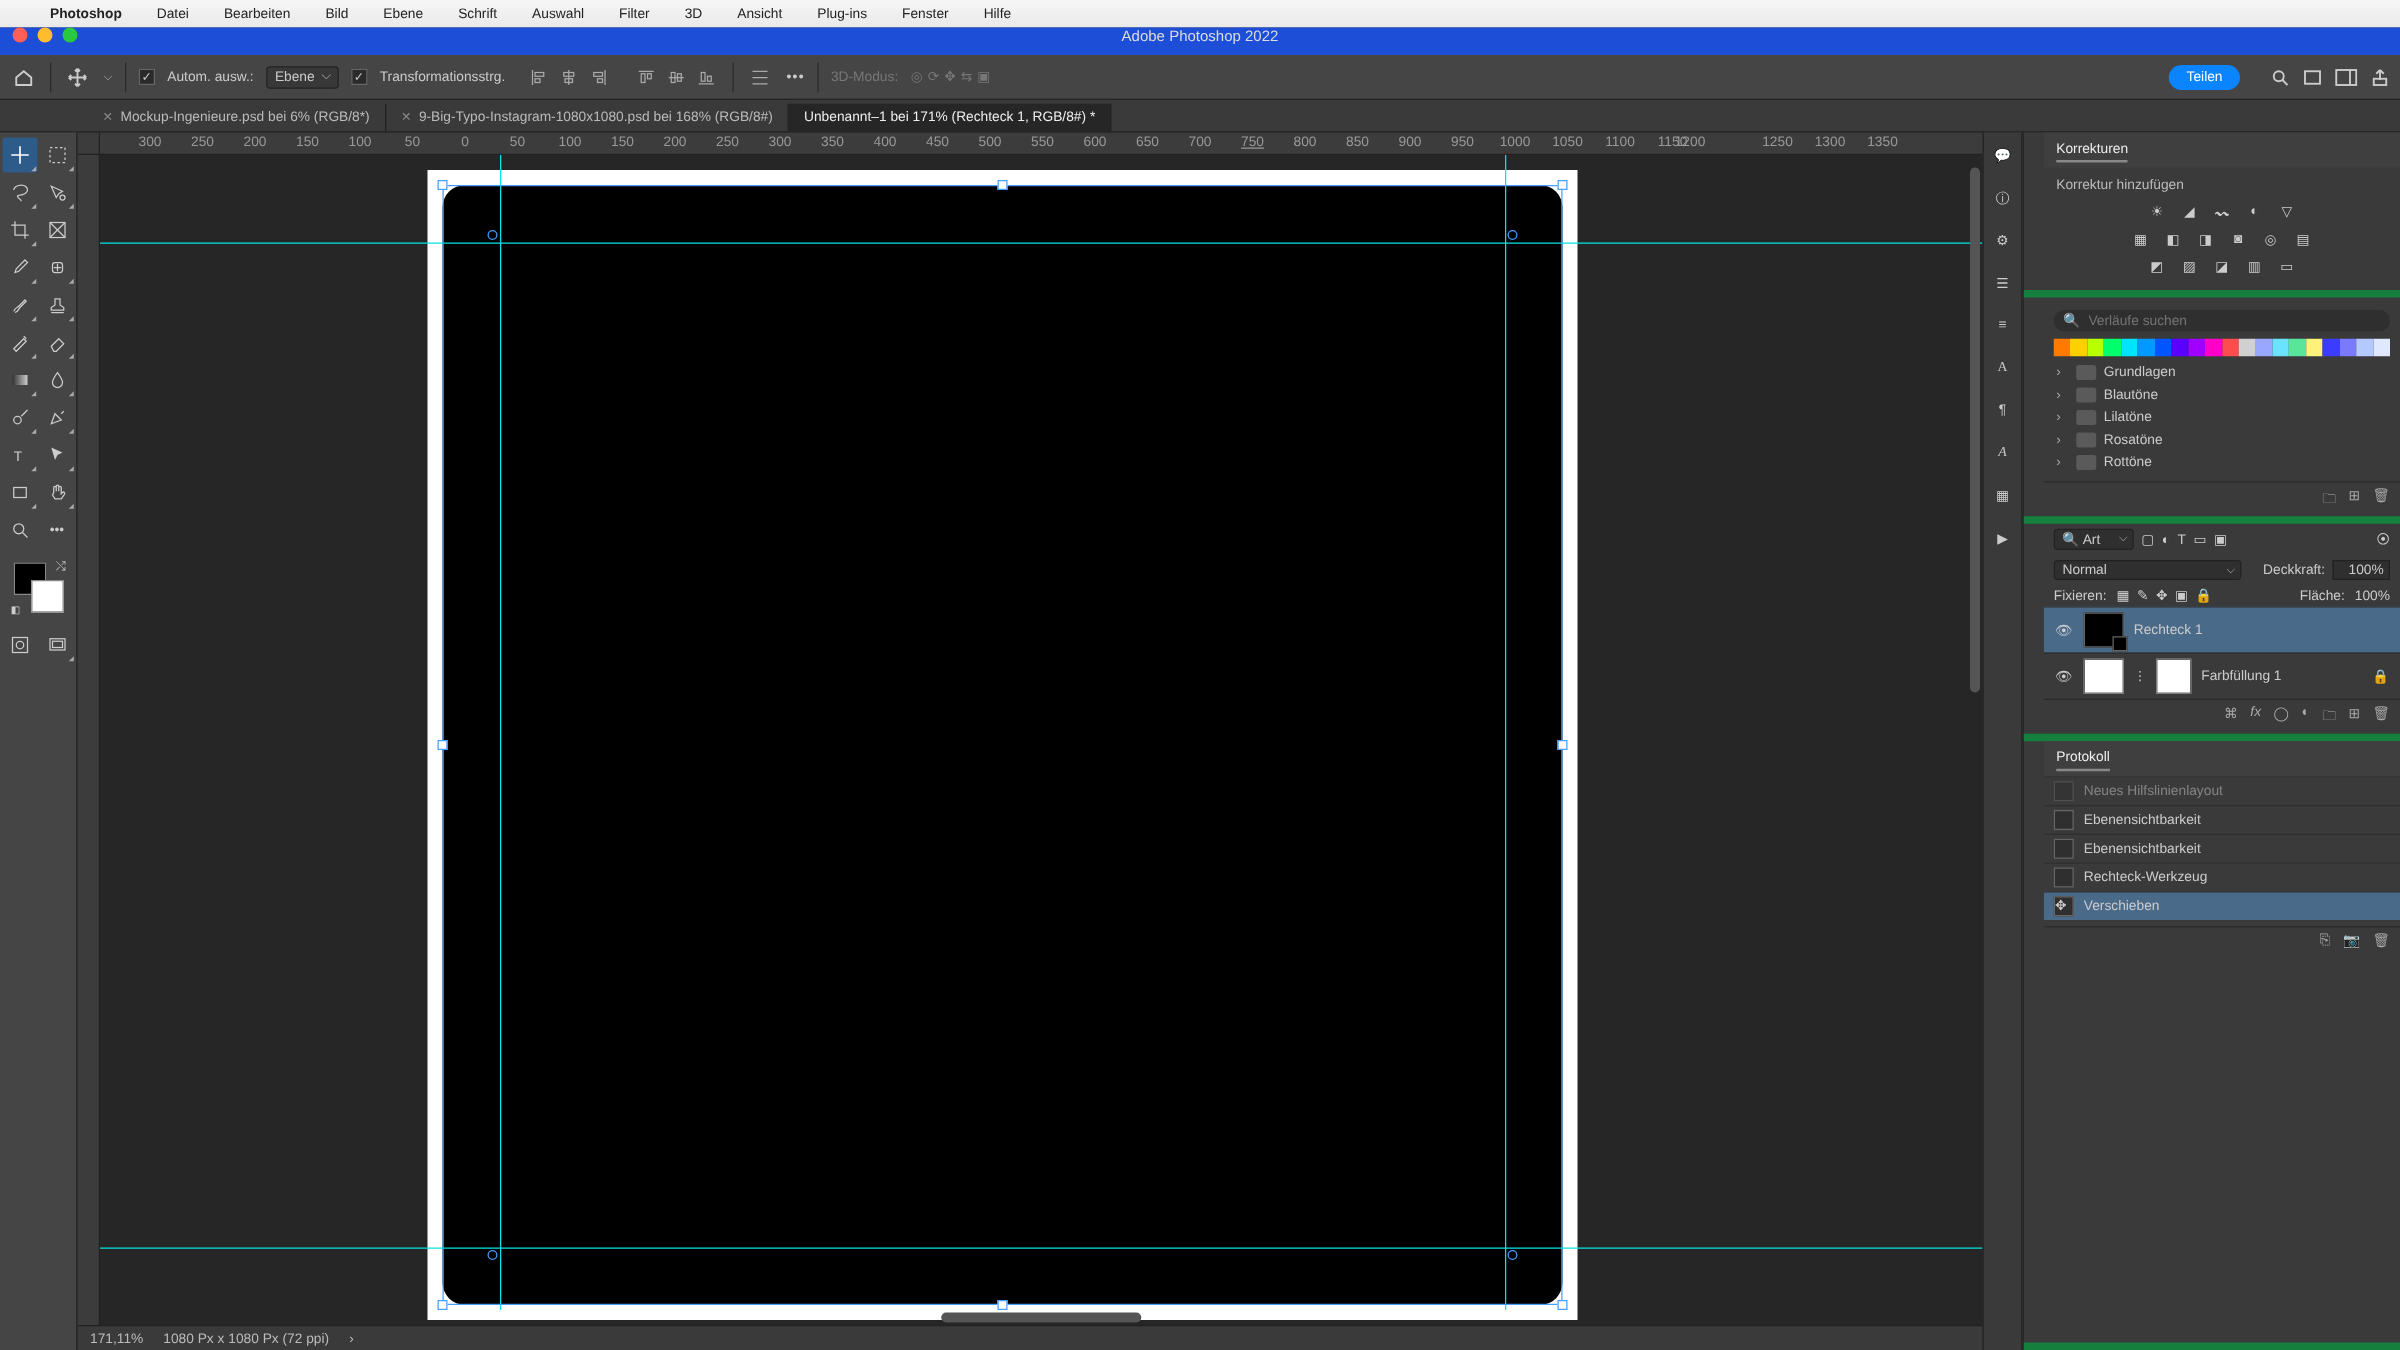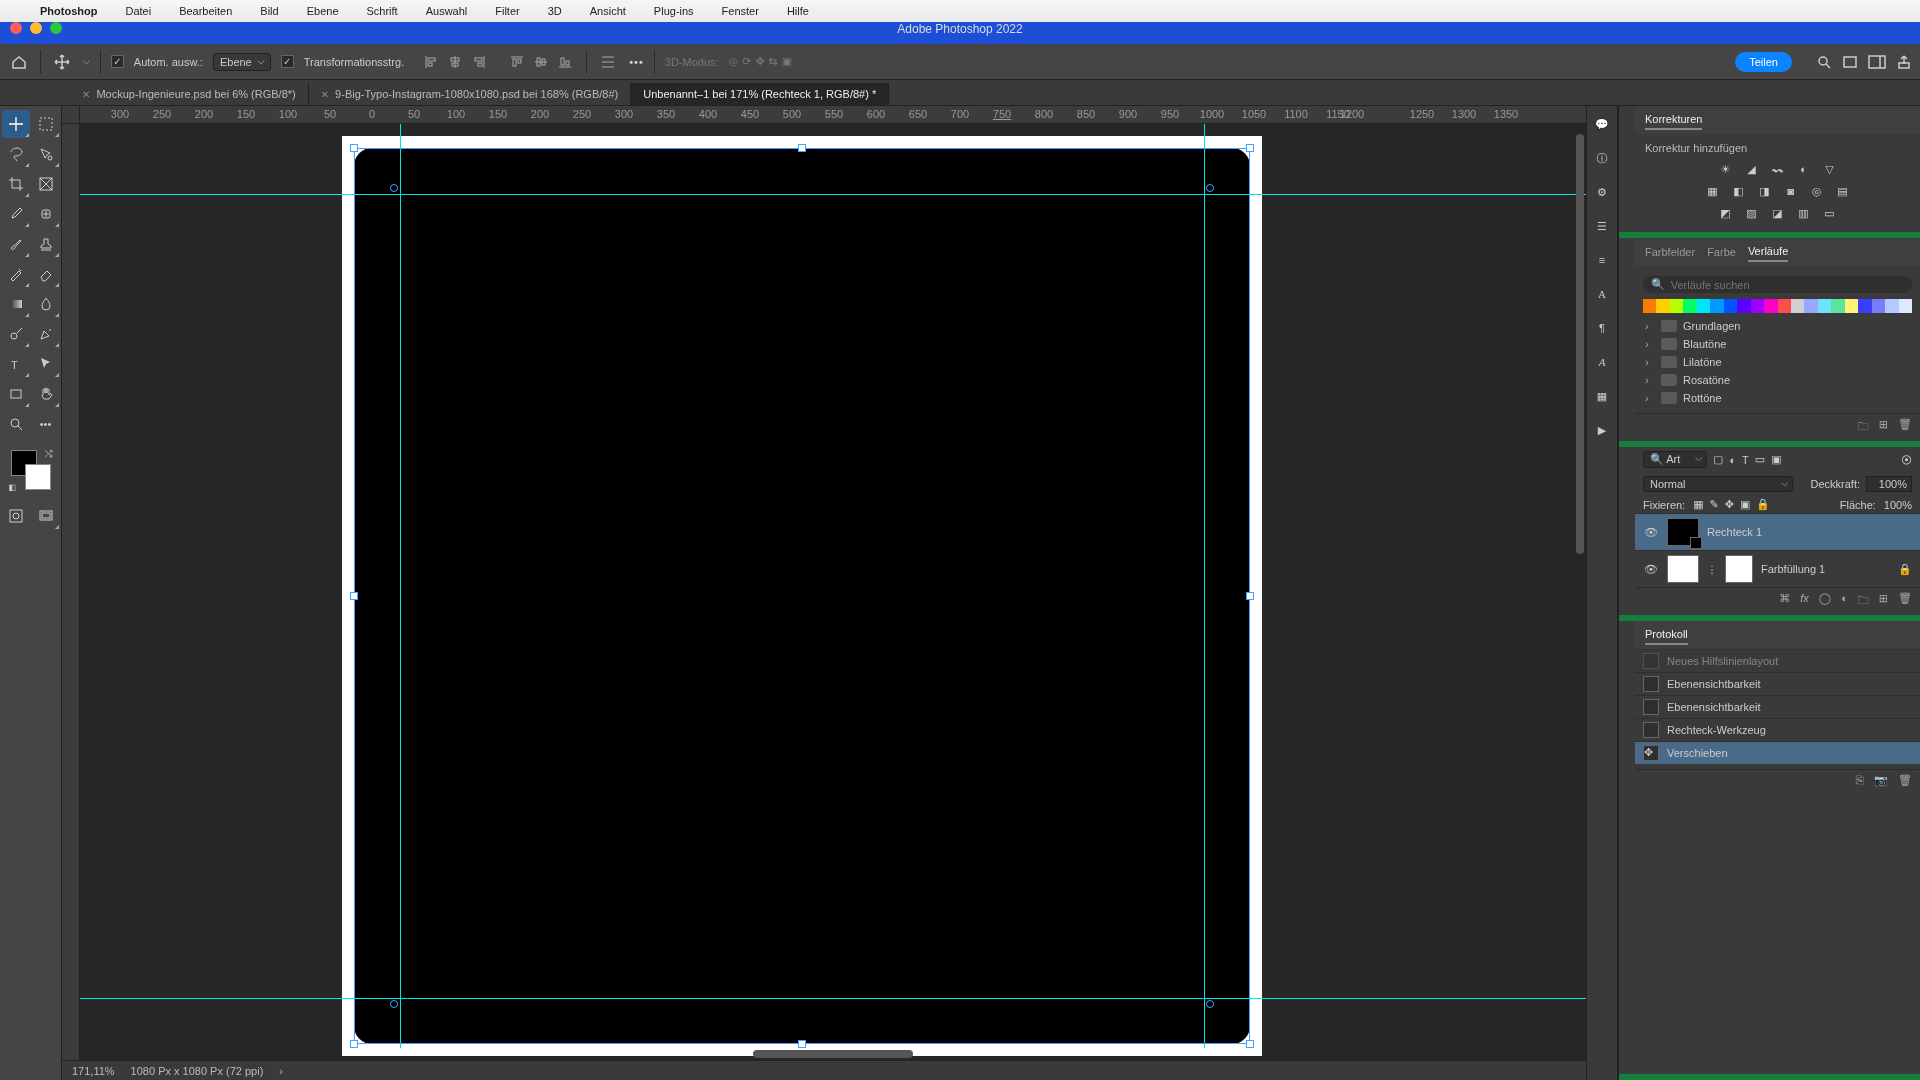--- a/index.html
+++ b/index.html
@@ -553,25 +553,20 @@
           <span>◩</span>
             <span>▨</span>
             <span>◪</span>
             <span>▥</span>
             <span>▭</span>
         </div>
       </div>
     </div>
 
     <div class="panel">
-      <div class="panel-head">
-        <span class="tab">Farbfelder</span>
-        <span class="tab">Farbe</span>
-        <span class="tab active">Verläufe</span>
-      </div>
       <div class="panel-body">
         <div class="search-grad">
           <span>🔍</span>
           <input placeholder="Verläufe suchen" style="">
         </div>
         <div class="grad-strip" id="gradStrip">
             <i style="background: rgb(255, 122, 0);"></i>
             <i style="background: rgb(255, 208, 0);"></i>
             <i style="background: rgb(184, 255, 0);"></i>
             <i style="background: rgb(0, 255, 106);"></i>

